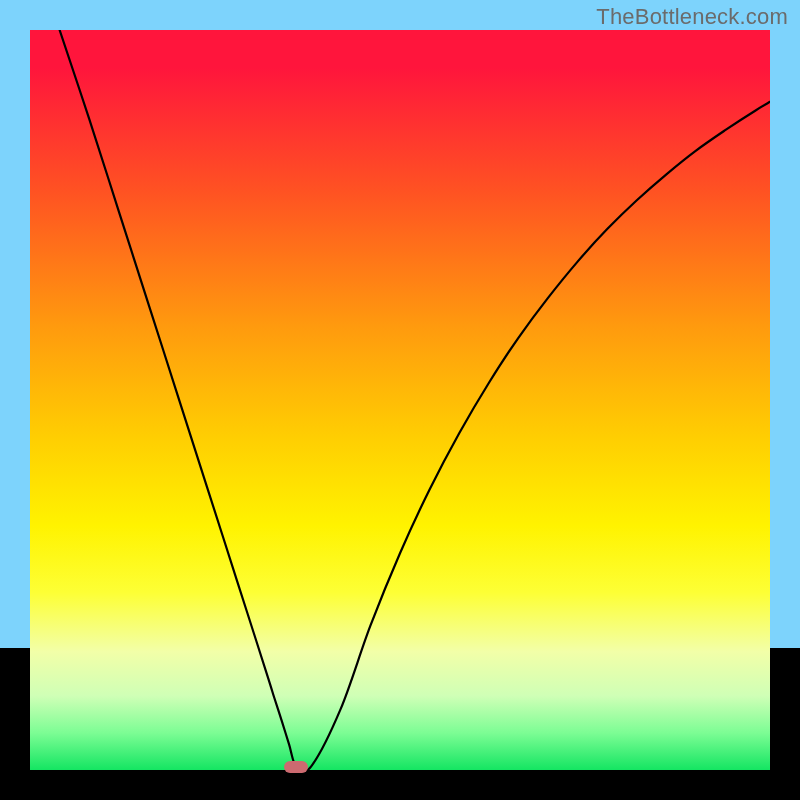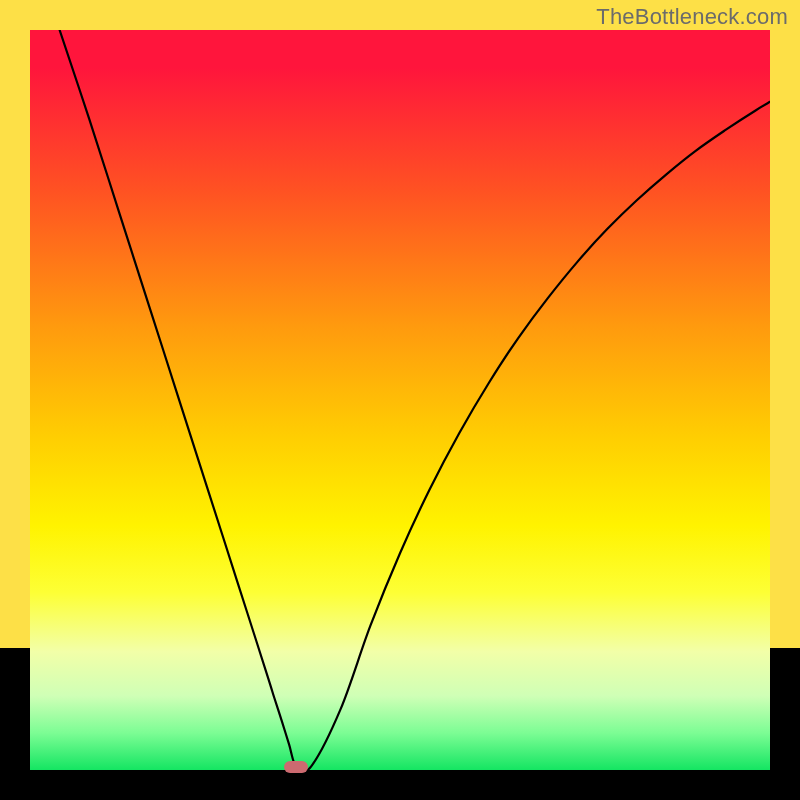--- a/index.html
+++ b/index.html
@@ -10,21 +10,21 @@
     background: #000;
     overflow: hidden;
     font-family: Arial, Helvetica, sans-serif;
   }
   .frame {
     position: absolute;
     top: 0;
     left: 0;
     width: 800px;
     height: 648px;
-    background: #fde047;
+    background: #7dd3fc;
   }
   .plot {
     position: absolute;
     top: 30px;
     left: 30px;
     width: 740px;
     height: 740px;
     background: linear-gradient(
       to bottom,
       #ff153c 0%,

